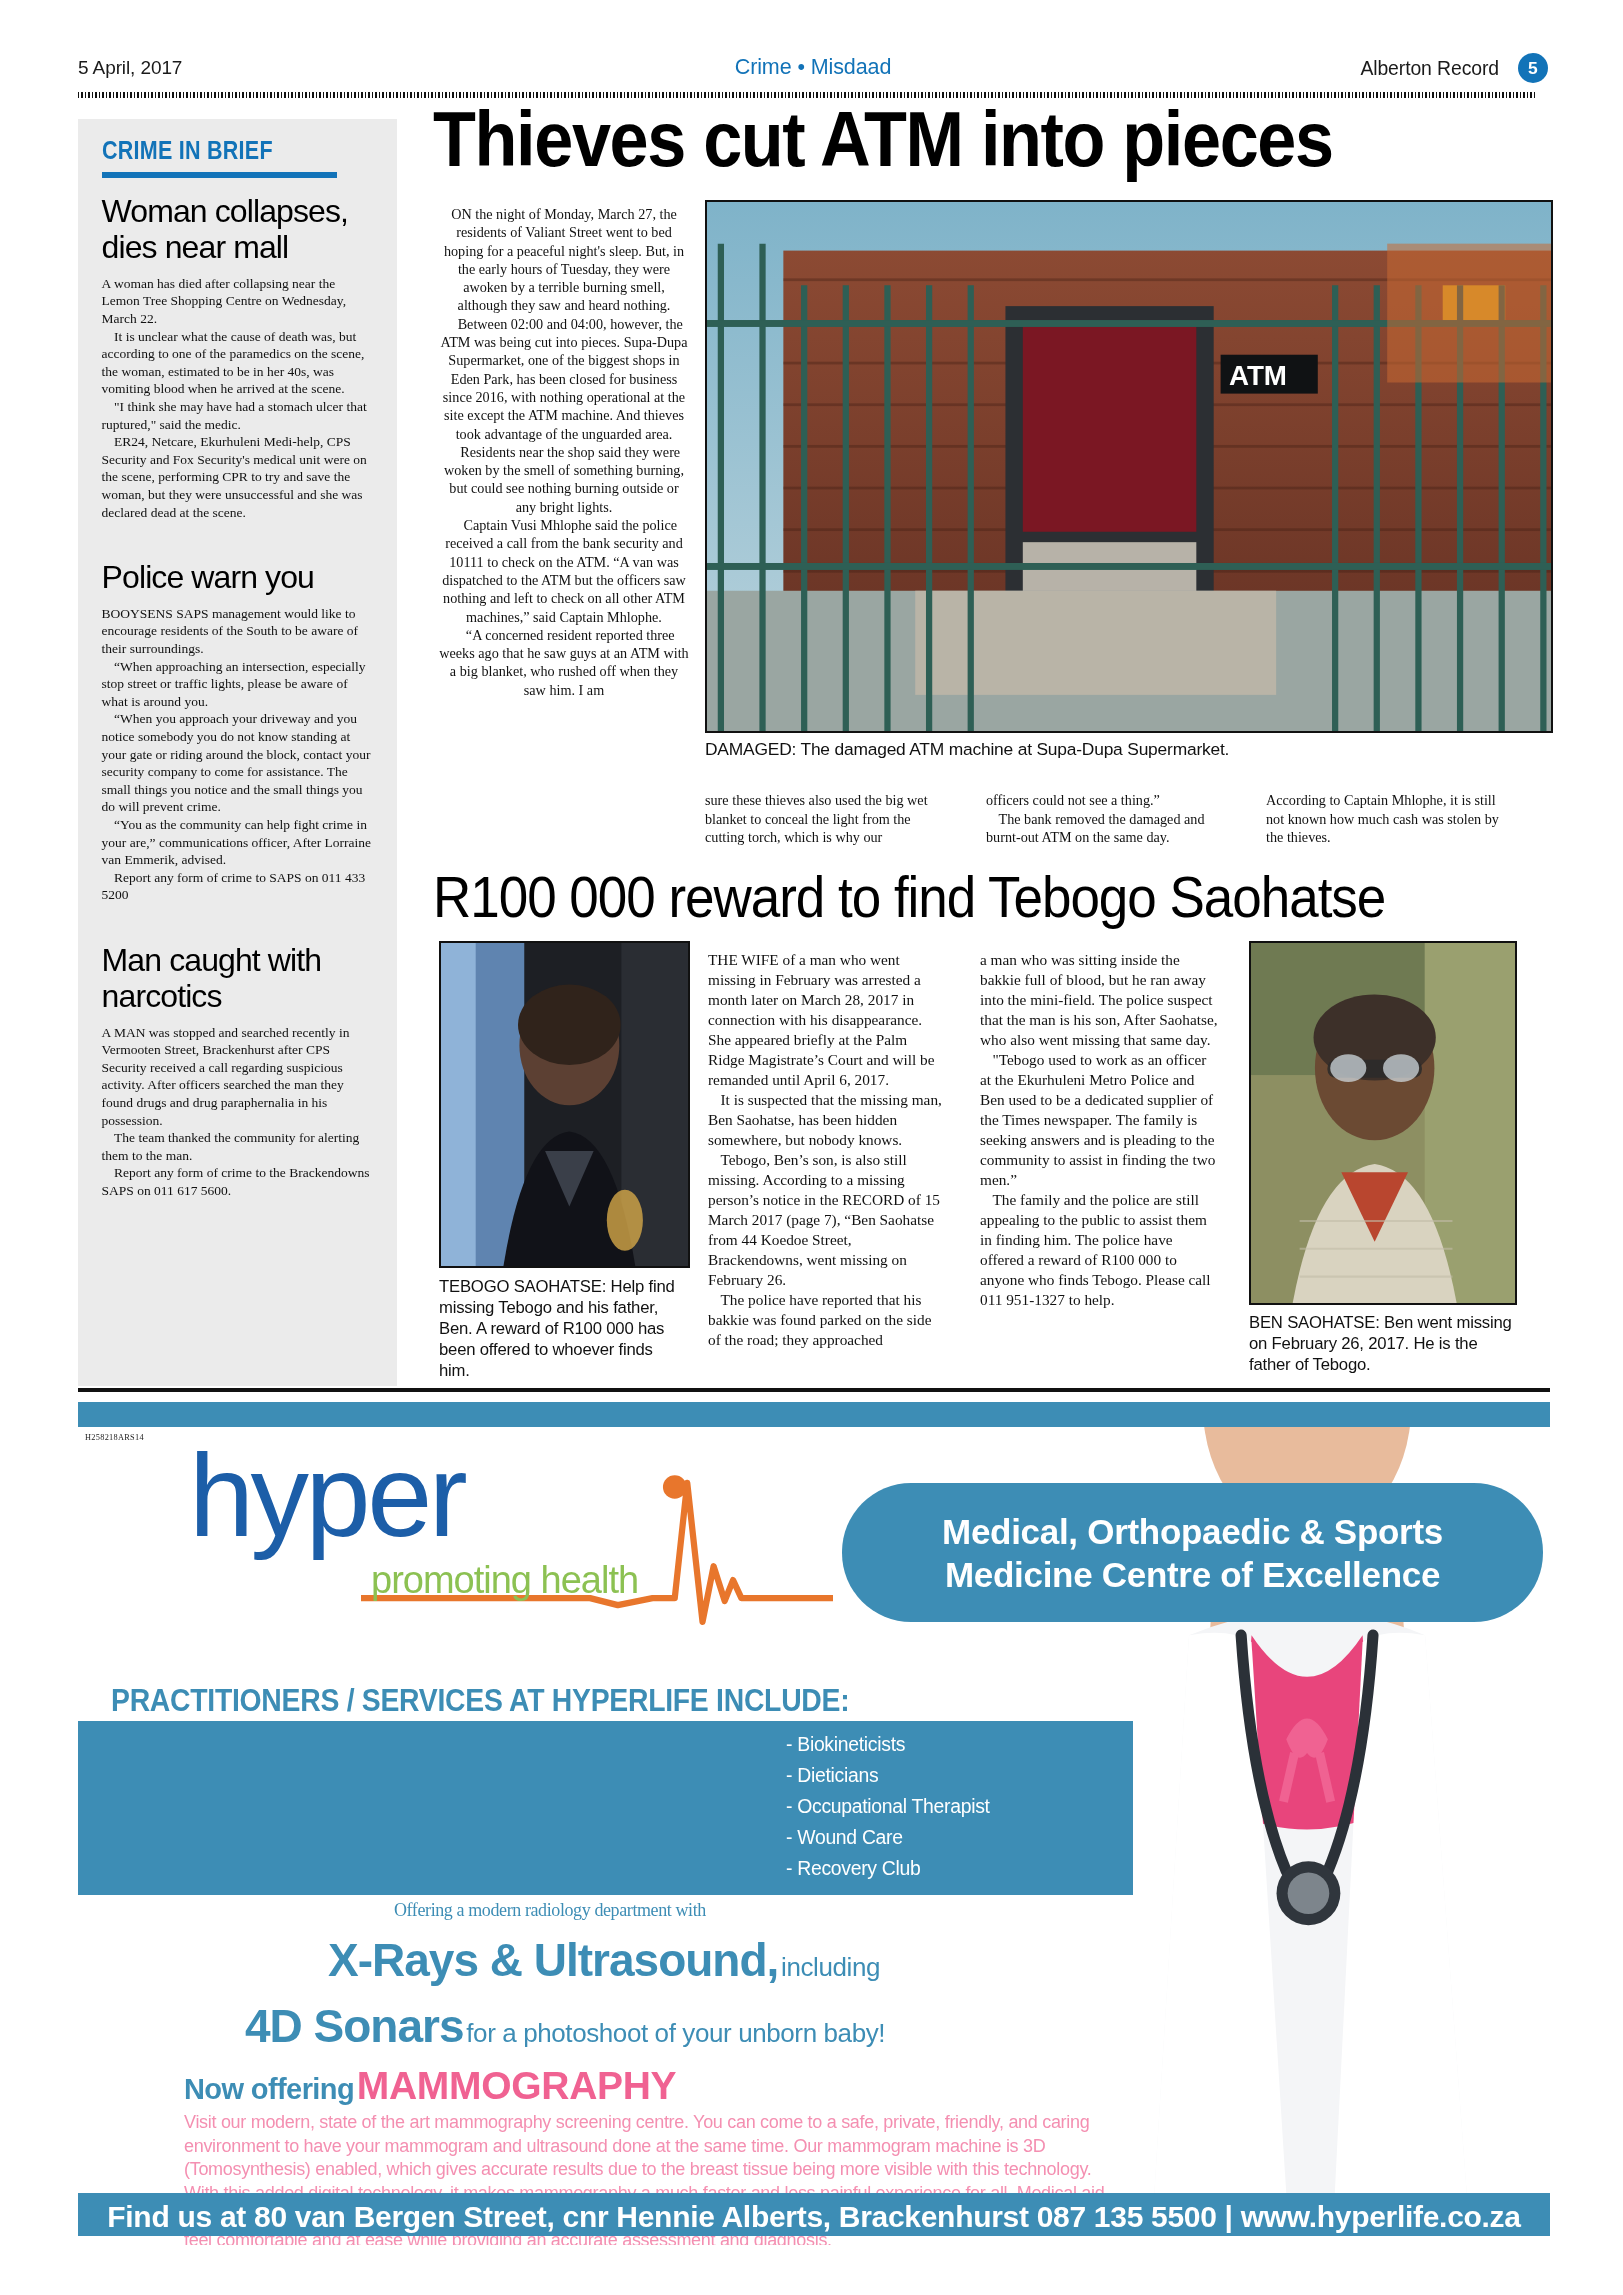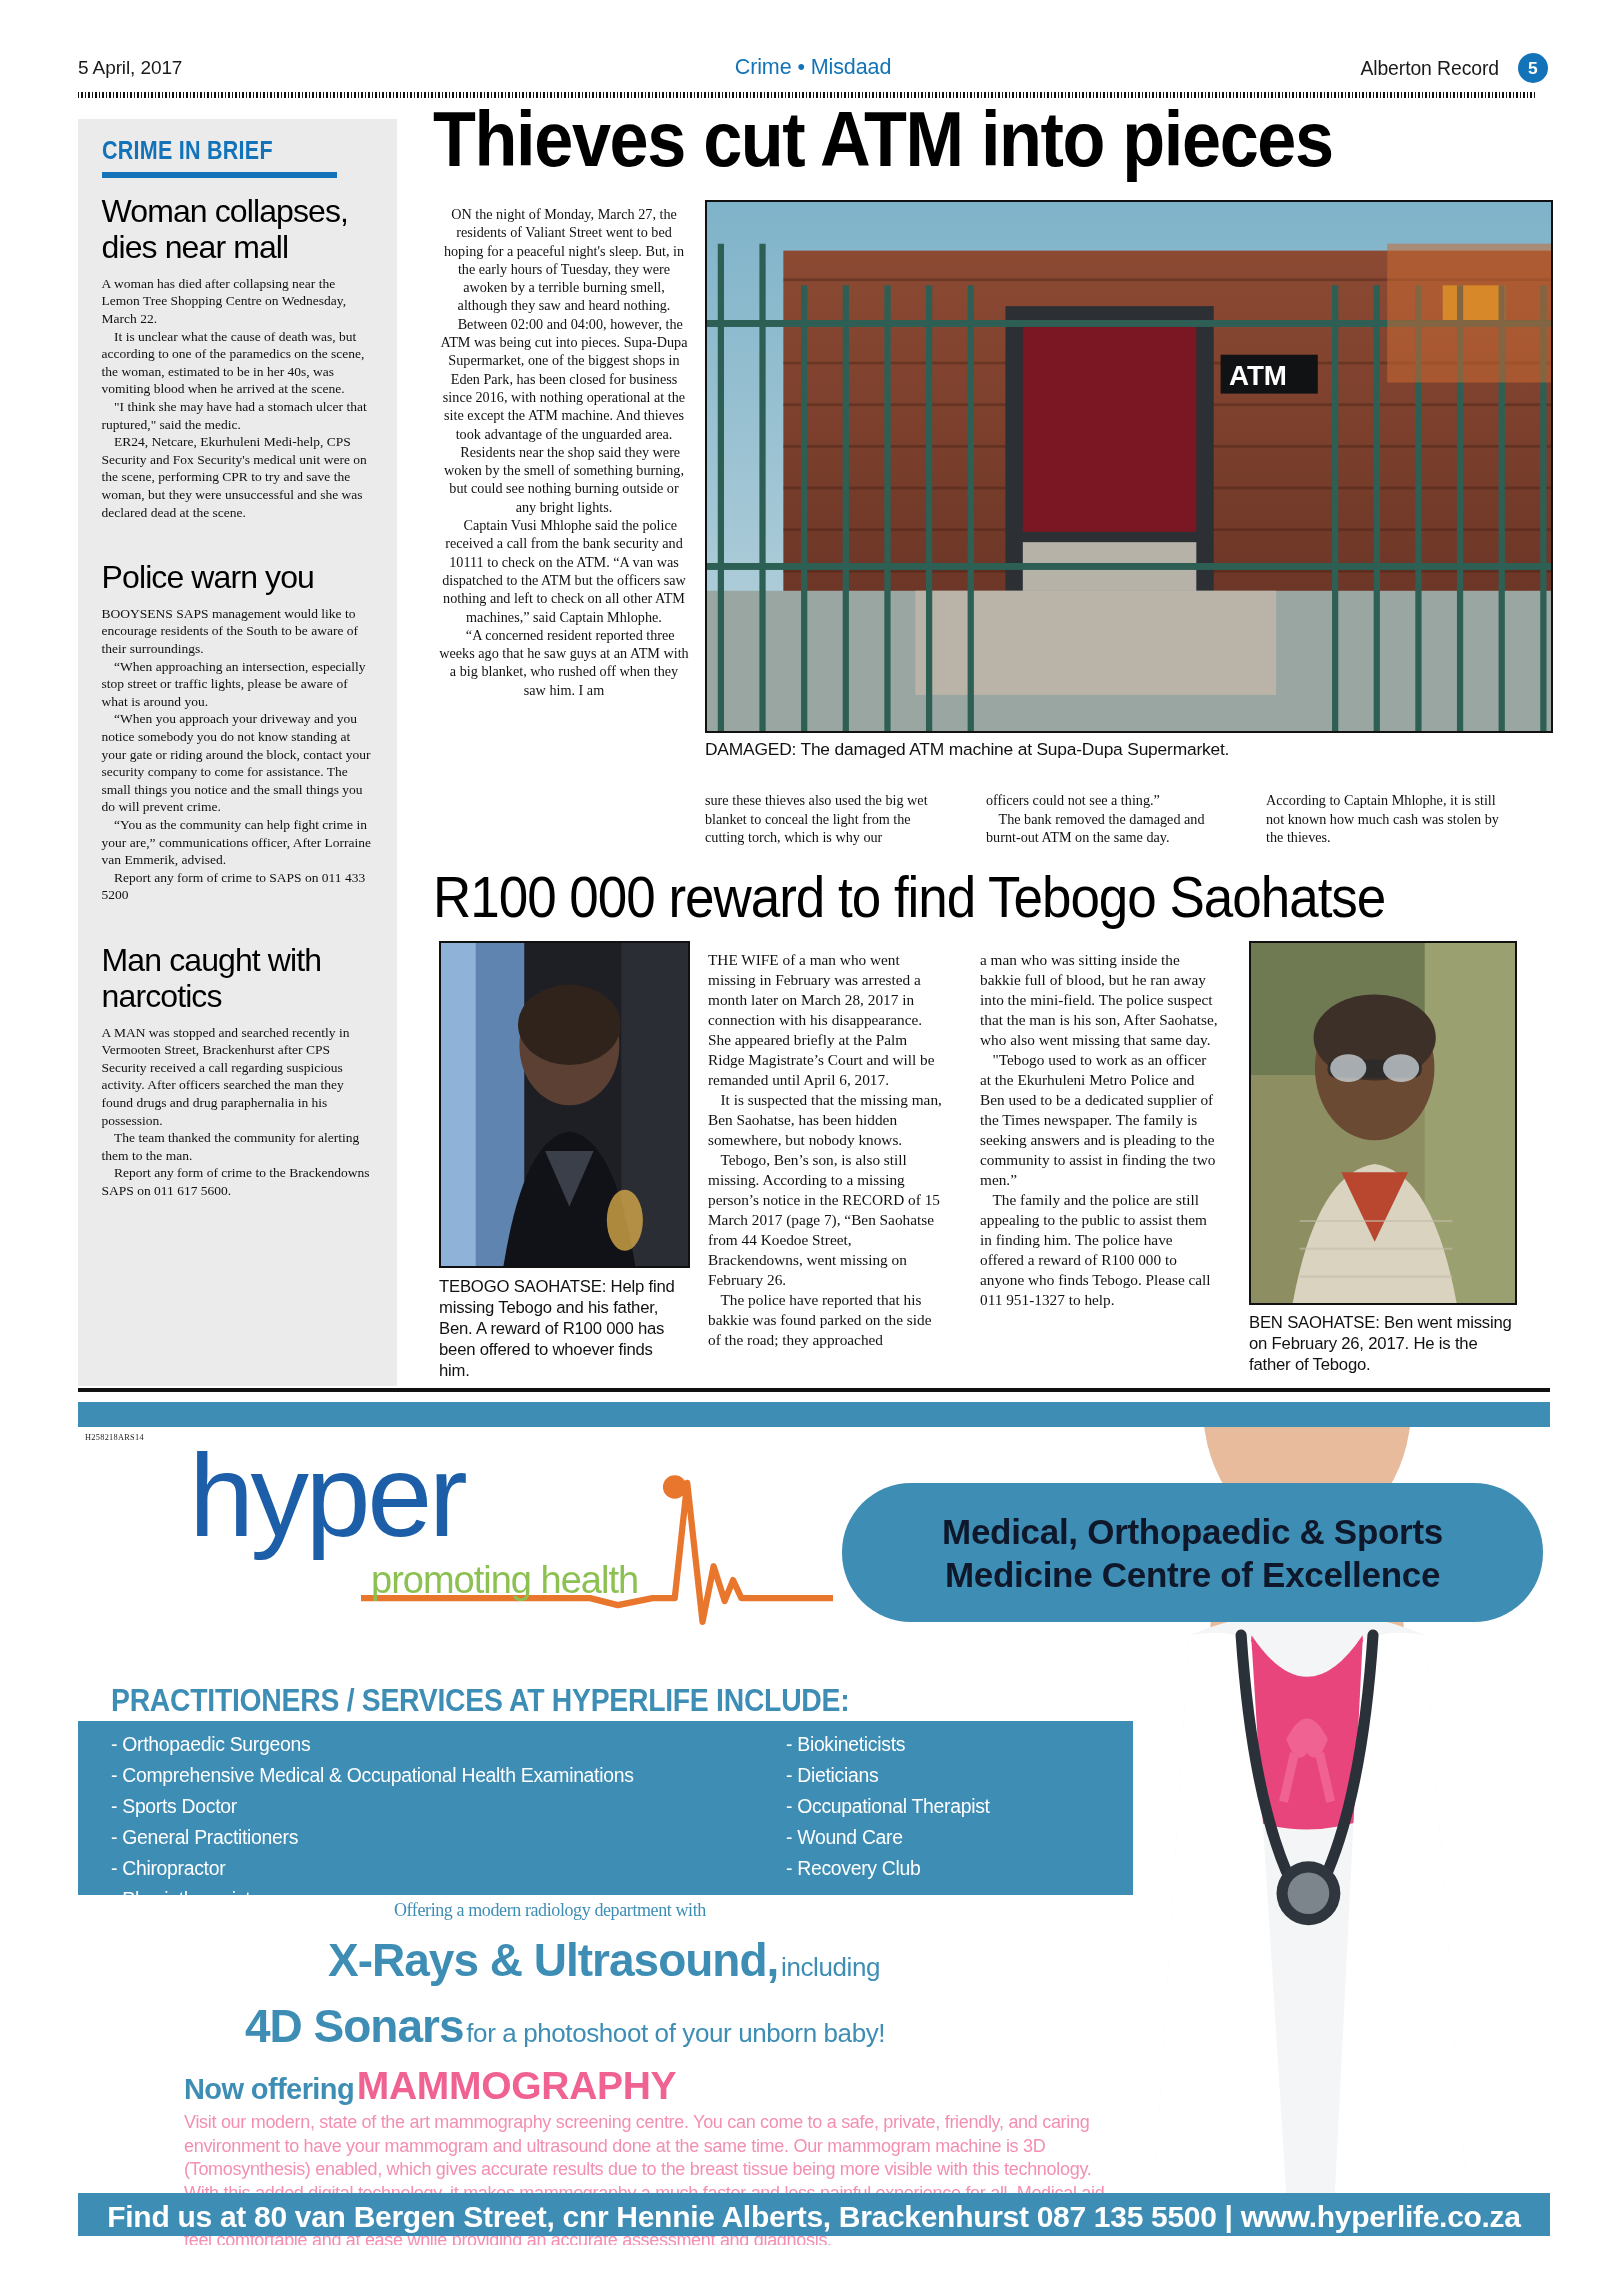--- a/index.html
+++ b/index.html
@@ -181,21 +181,21 @@
   }
   .ecg { position:absolute; left:172px; top:25px; width:472px; height:182px; }
 
   .ad-pill {
     position:absolute; left:764px; top:81px; width:701px; height:139px;
     background:#3d8db5; border-radius:69px;
     display:flex; flex-direction:column; justify-content:center; align-items:center;
   }
   .ad-pill div {
     font-family:"Liberation Sans", sans-serif; font-weight:bold;
-    font-size:35px; line-height:43px; color:#0f172a; letter-spacing:-0.3px;
+    font-size:35px; line-height:43px; color:#ffffff; letter-spacing:-0.3px;
   }
 
   .prac-head-wrap {
     position:absolute; left:0; top:280px; width:1055px; height:39px; background:#ffffff;
   }
   .prac-head {
     position:absolute; left:33px; top:1.4px;
     font-family:"Liberation Sans Narrow","Liberation Sans",sans-serif;
     font-weight:bold; font-size:30.5px; color:#3d8db5; letter-spacing:-0.3px;
     transform:scaleX(0.93); transform-origin:left top;
@@ -466,28 +466,20 @@
 
     <div class="ad-pill">
       <div>Medical, Orthopaedic &amp; Sports</div>
       <div>Medicine Centre of Excellence</div>
     </div>
 
     <div class="prac-head-wrap">
       <div class="prac-head">PRACTITIONERS / SERVICES AT HYPERLIFE INCLUDE:</div>
     </div>
     <div class="prac-band">
-      <div class="prac-col prac-a">
-        <div>- Orthopaedic Surgeons</div>
-        <div>- Comprehensive Medical &amp; Occupational Health Examinations</div>
-        <div>- Sports Doctor</div>
-        <div>- General Practitioners</div>
-        <div>- Chiropractor</div>
-        <div>- Physiotherapists</div>
-      </div>
       <div class="prac-col prac-b">
         <div>- Biokineticists</div>
         <div>- Dieticians</div>
         <div>- Occupational Therapist</div>
         <div>- Wound Care</div>
         <div>- Recovery Club</div>
       </div>
     </div>
 
     <div class="ad-mid">

